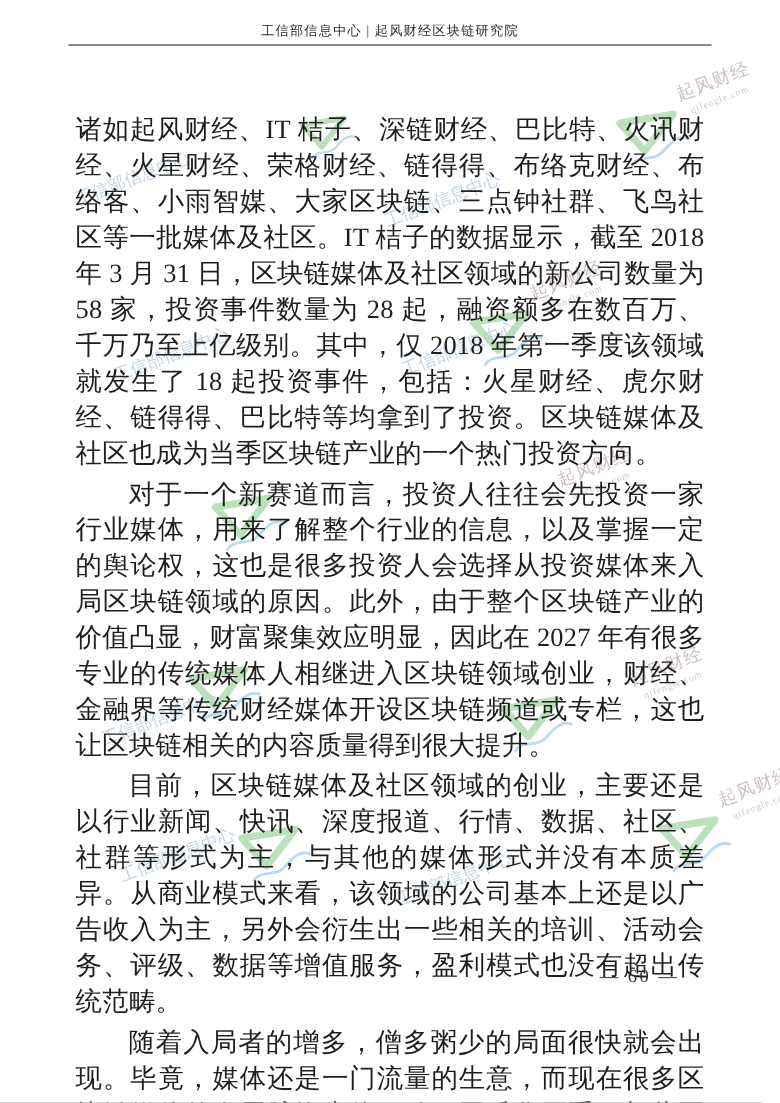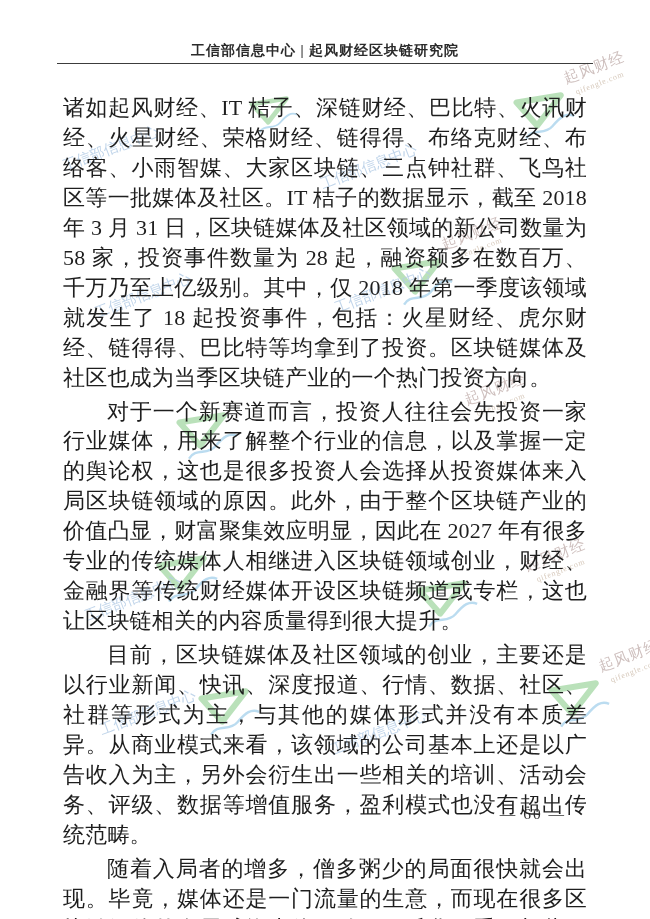--- a/index.html
+++ b/index.html
@@ -12,23 +12,23 @@
     font-family:"Liberation Serif","DejaVu Serif",serif;
   }
 
   
   .header{
     position:absolute;left:57px;top:0;width:536px;
     text-align:center;z-index:2;
   }
   .header-title{
     display:inline-block;
-    margin-top:42px;
-    font-size:14px;
-    font-weight:bold;
+    margin-top:18px;
+    font-size:11px;
+    font-weight:normal;
     color:#2b2b2b;
     letter-spacing:1px;
     white-space:nowrap;
   }
   .header-rule{
     margin-top:3px;
     border-bottom:1.6px solid #3c3c3c;
     width:100%;
   }
 

